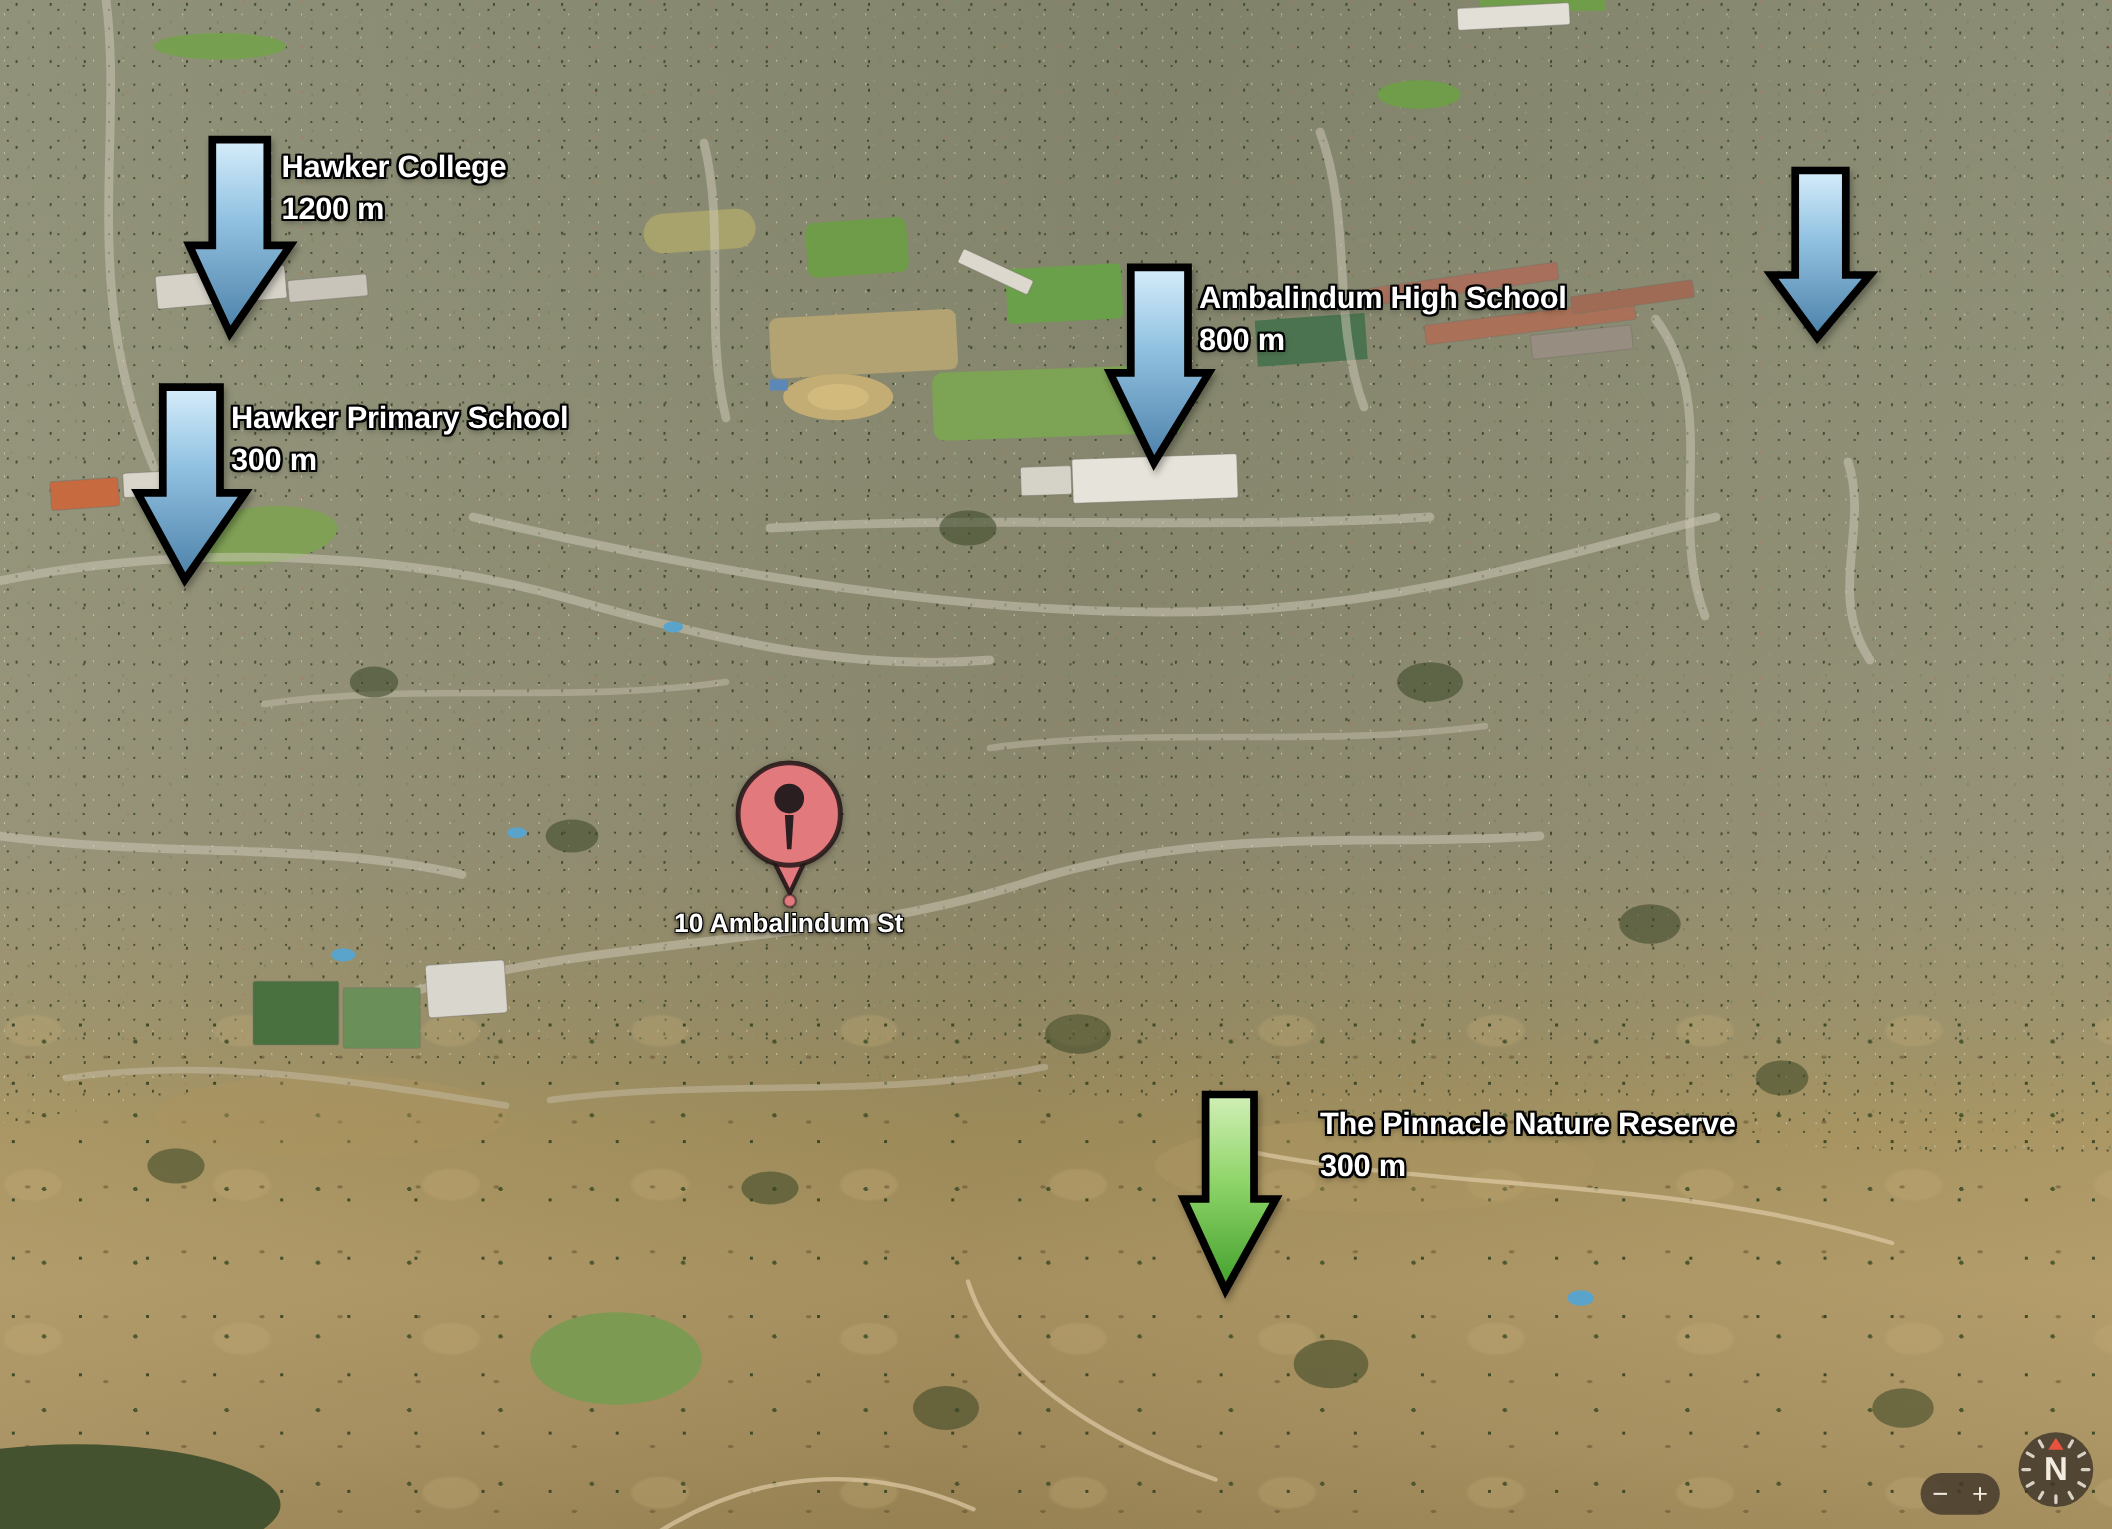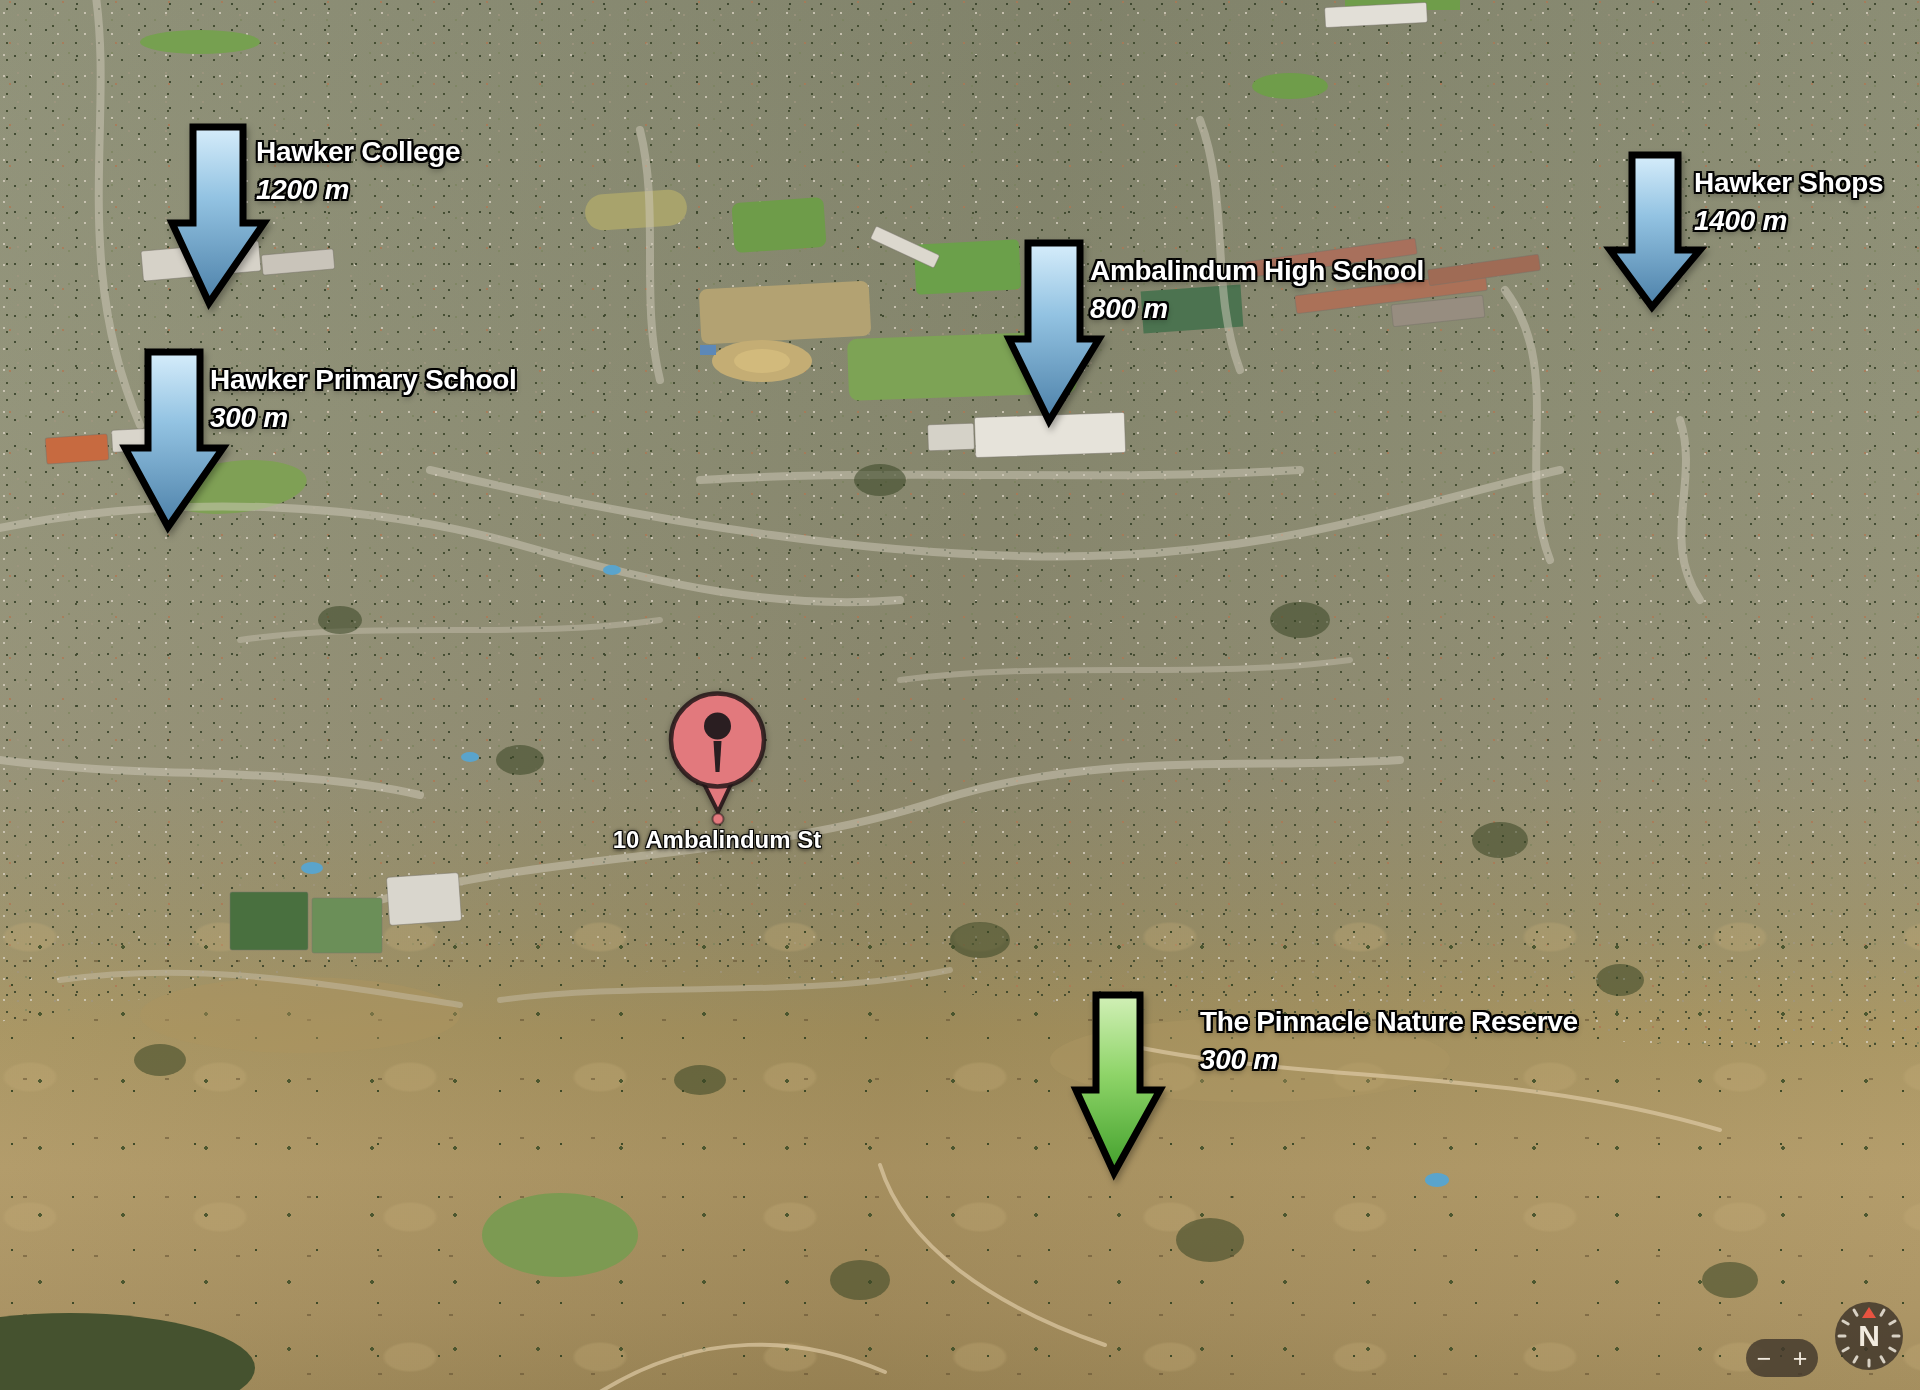--- a/index.html
+++ b/index.html
@@ -32,21 +32,21 @@
       radial-gradient(40px 22px at 30px 20px,rgba(196,172,120,.3) 60%,transparent 70%);
     background-size:61px 53px,83px 67px,71px 59px,47px 37px,190px 140px;}
   .features{position:absolute;inset:0;}
 
   
   .annot{position:absolute;color:#fff;font-weight:700;font-size:28px;line-height:38px;
     letter-spacing:-.3px;white-space:nowrap;
     text-shadow:-2px -2px 0 rgba(0,0,0,.92),0 -2px 0 rgba(0,0,0,.92),2px -2px 0 rgba(0,0,0,.92),
       -2px 0 0 rgba(0,0,0,.92),2px 0 0 rgba(0,0,0,.92),-2px 2px 0 rgba(0,0,0,.92),
       0 2px 0 rgba(0,0,0,.92),2px 2px 0 rgba(0,0,0,.92),0 3px 6px rgba(0,0,0,.45);}
-  .annot .dist{font-style:italic;}
+  .annot .dist{}
   .a1{left:256px;top:133px;} .a2{left:210px;top:361px;} .a3{left:1090px;top:252px;}
   .a4{left:1694px;top:164px;} .a5{left:1152px;top:1003px;margin-left:48px;}
 
   .arrow-layer{position:absolute;inset:0;filter:drop-shadow(2px 4px 3px rgba(0,0,0,.3));}
 
   
   .pin-svg{position:absolute;left:640px;top:662px;filter:drop-shadow(0 2px 3px rgba(0,0,0,.35));}
   .pin-label{position:absolute;left:717px;top:826px;transform:translateX(-50%);
     color:#fff;font-weight:700;font-size:24px;white-space:nowrap;
     text-shadow:-1px -1px 0 rgba(0,0,0,.9),1px -1px 0 rgba(0,0,0,.9),-1px 1px 0 rgba(0,0,0,.9),
@@ -178,24 +178,20 @@
     <div class="dist">1200 m</div>
   </div>
   <div class="annot a2">
     <div>Hawker Primary School</div>
     <div class="dist">300 m</div>
   </div>
   <div class="annot a3">
     <div>Ambalindum High School</div>
     <div class="dist">800 m</div>
   </div>
-  <div class="annot a4">
-    <div>Hawker Shops</div>
-    <div class="dist">1400 m</div>
-  </div>
   <div class="annot a5">
     <div>The Pinnacle Nature Reserve</div>
     <div class="dist">300 m</div>
   </div>
 
   <svg class="pin-svg" width="156" height="178" viewBox="0 0 156 178">
     <path d="M63,120 L92,120 L78,150 Z" stroke="rgba(35,22,24,.9)" stroke-width="4" fill="#e2797d"></path>
     <circle cx="77.5" cy="78" r="46.5" stroke="rgba(35,22,24,.85)" stroke-width="4.5" fill="#e2797d"></circle>
     <circle cx="77.5" cy="64" r="13.5" fill="#2a1e21"></circle>
     <path d="M73.5,79 L81.5,79 L79.5,110 L75.5,110 Z" fill="#2a1e21"></path>

